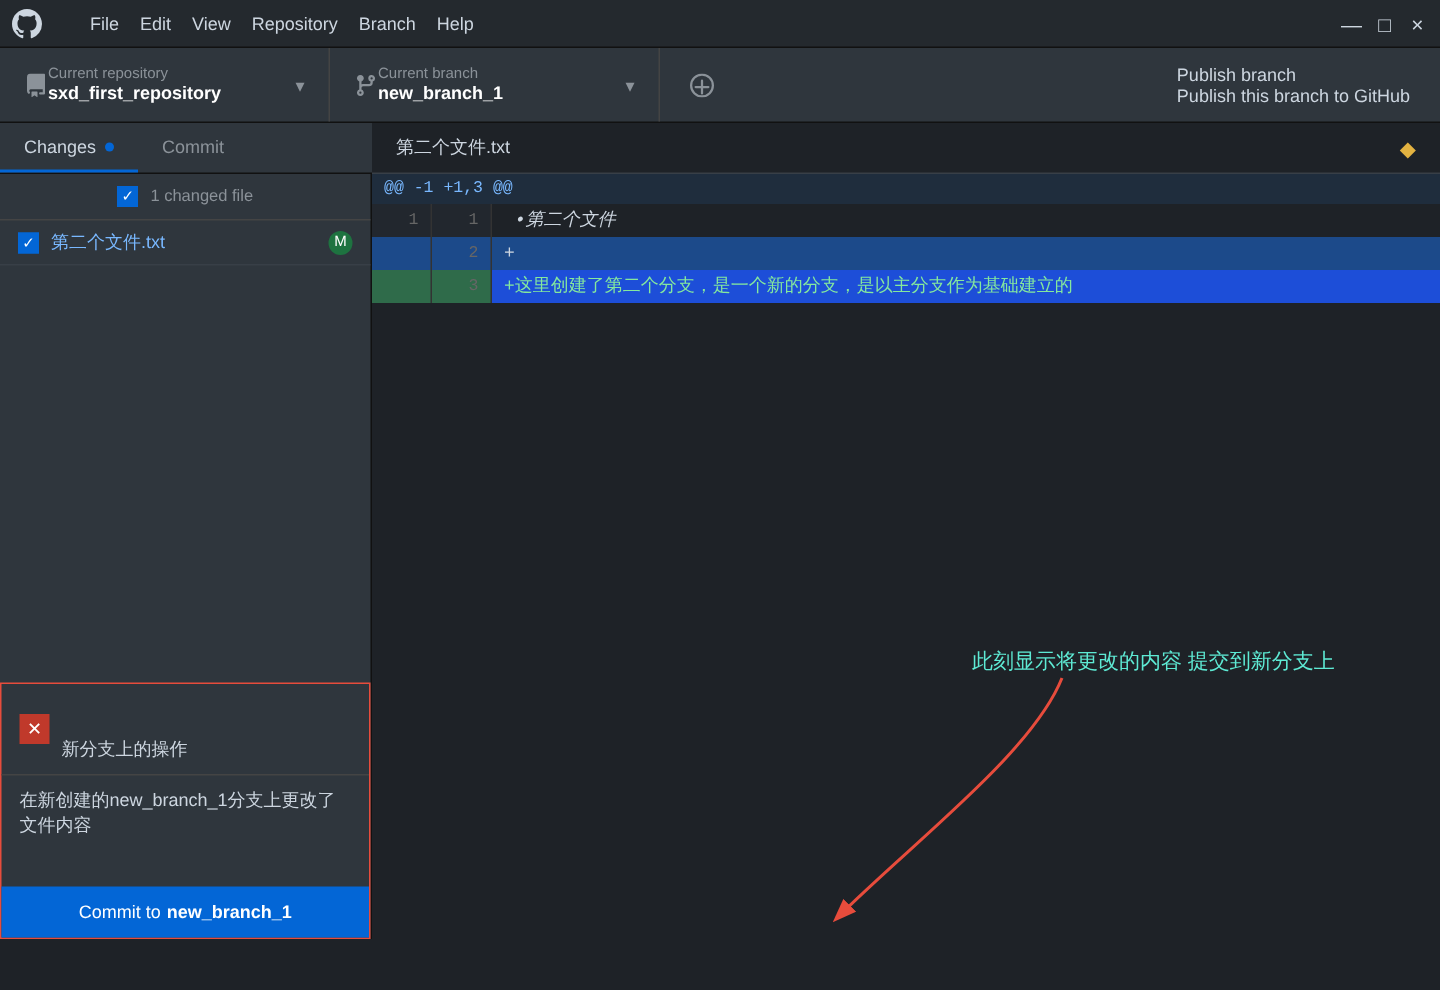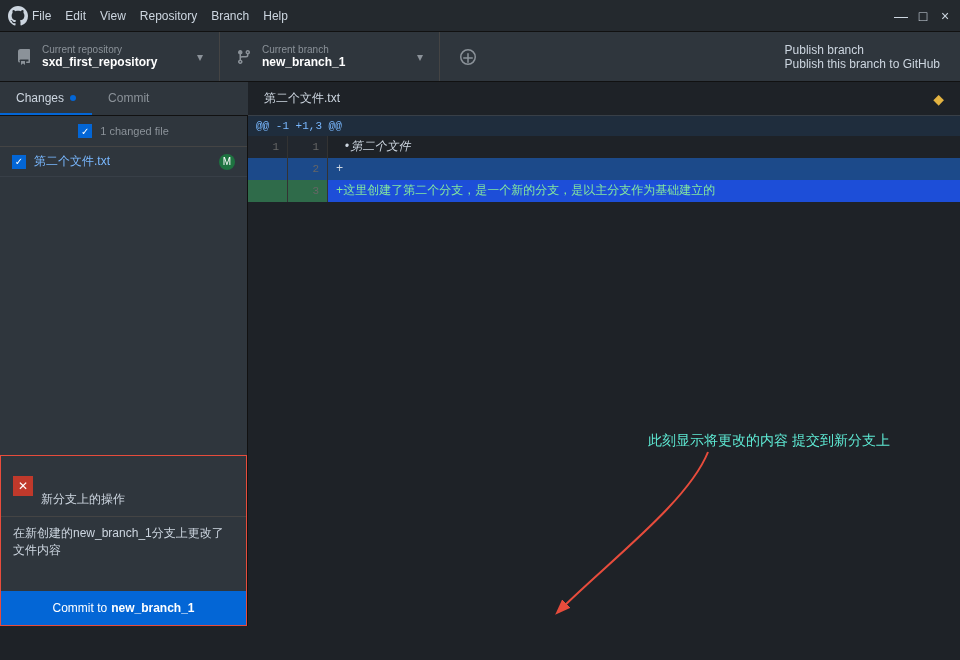--- a/index.html
+++ b/index.html
@@ -20,21 +20,21 @@
       background: #24292e;
       display: flex;
       align-items: center;
       justify-content: space-between;
       padding: 0 8px;
       border-bottom: 1px solid #111;
     }
     .titlebar-left {
       display: flex;
       align-items: center;
-      gap: 4px;
+      gap: 32px;
     }
     .github-logo {
       width: 20px;
       height: 20px;
     }
     .menu-items {
       display: flex;
       gap: 14px;
     }
     .menu-item {
@@ -62,21 +62,20 @@
       height: 50px;
       background: #2f363d;
       display: flex;
       align-items: stretch;
       border-bottom: 1px solid #111;
     }
     .toolbar-section {
       display: flex;
       align-items: center;
       padding: 0 16px;
-      gap: 10px;
       border-right: 1px solid #444;
       min-width: 200px;
       cursor: pointer;
     }
     .toolbar-section:last-child { border-right: none; }
     .toolbar-section .label-small {
       font-size: 10px;
       color: #8b9299;
     }
     .toolbar-section .label-main {

